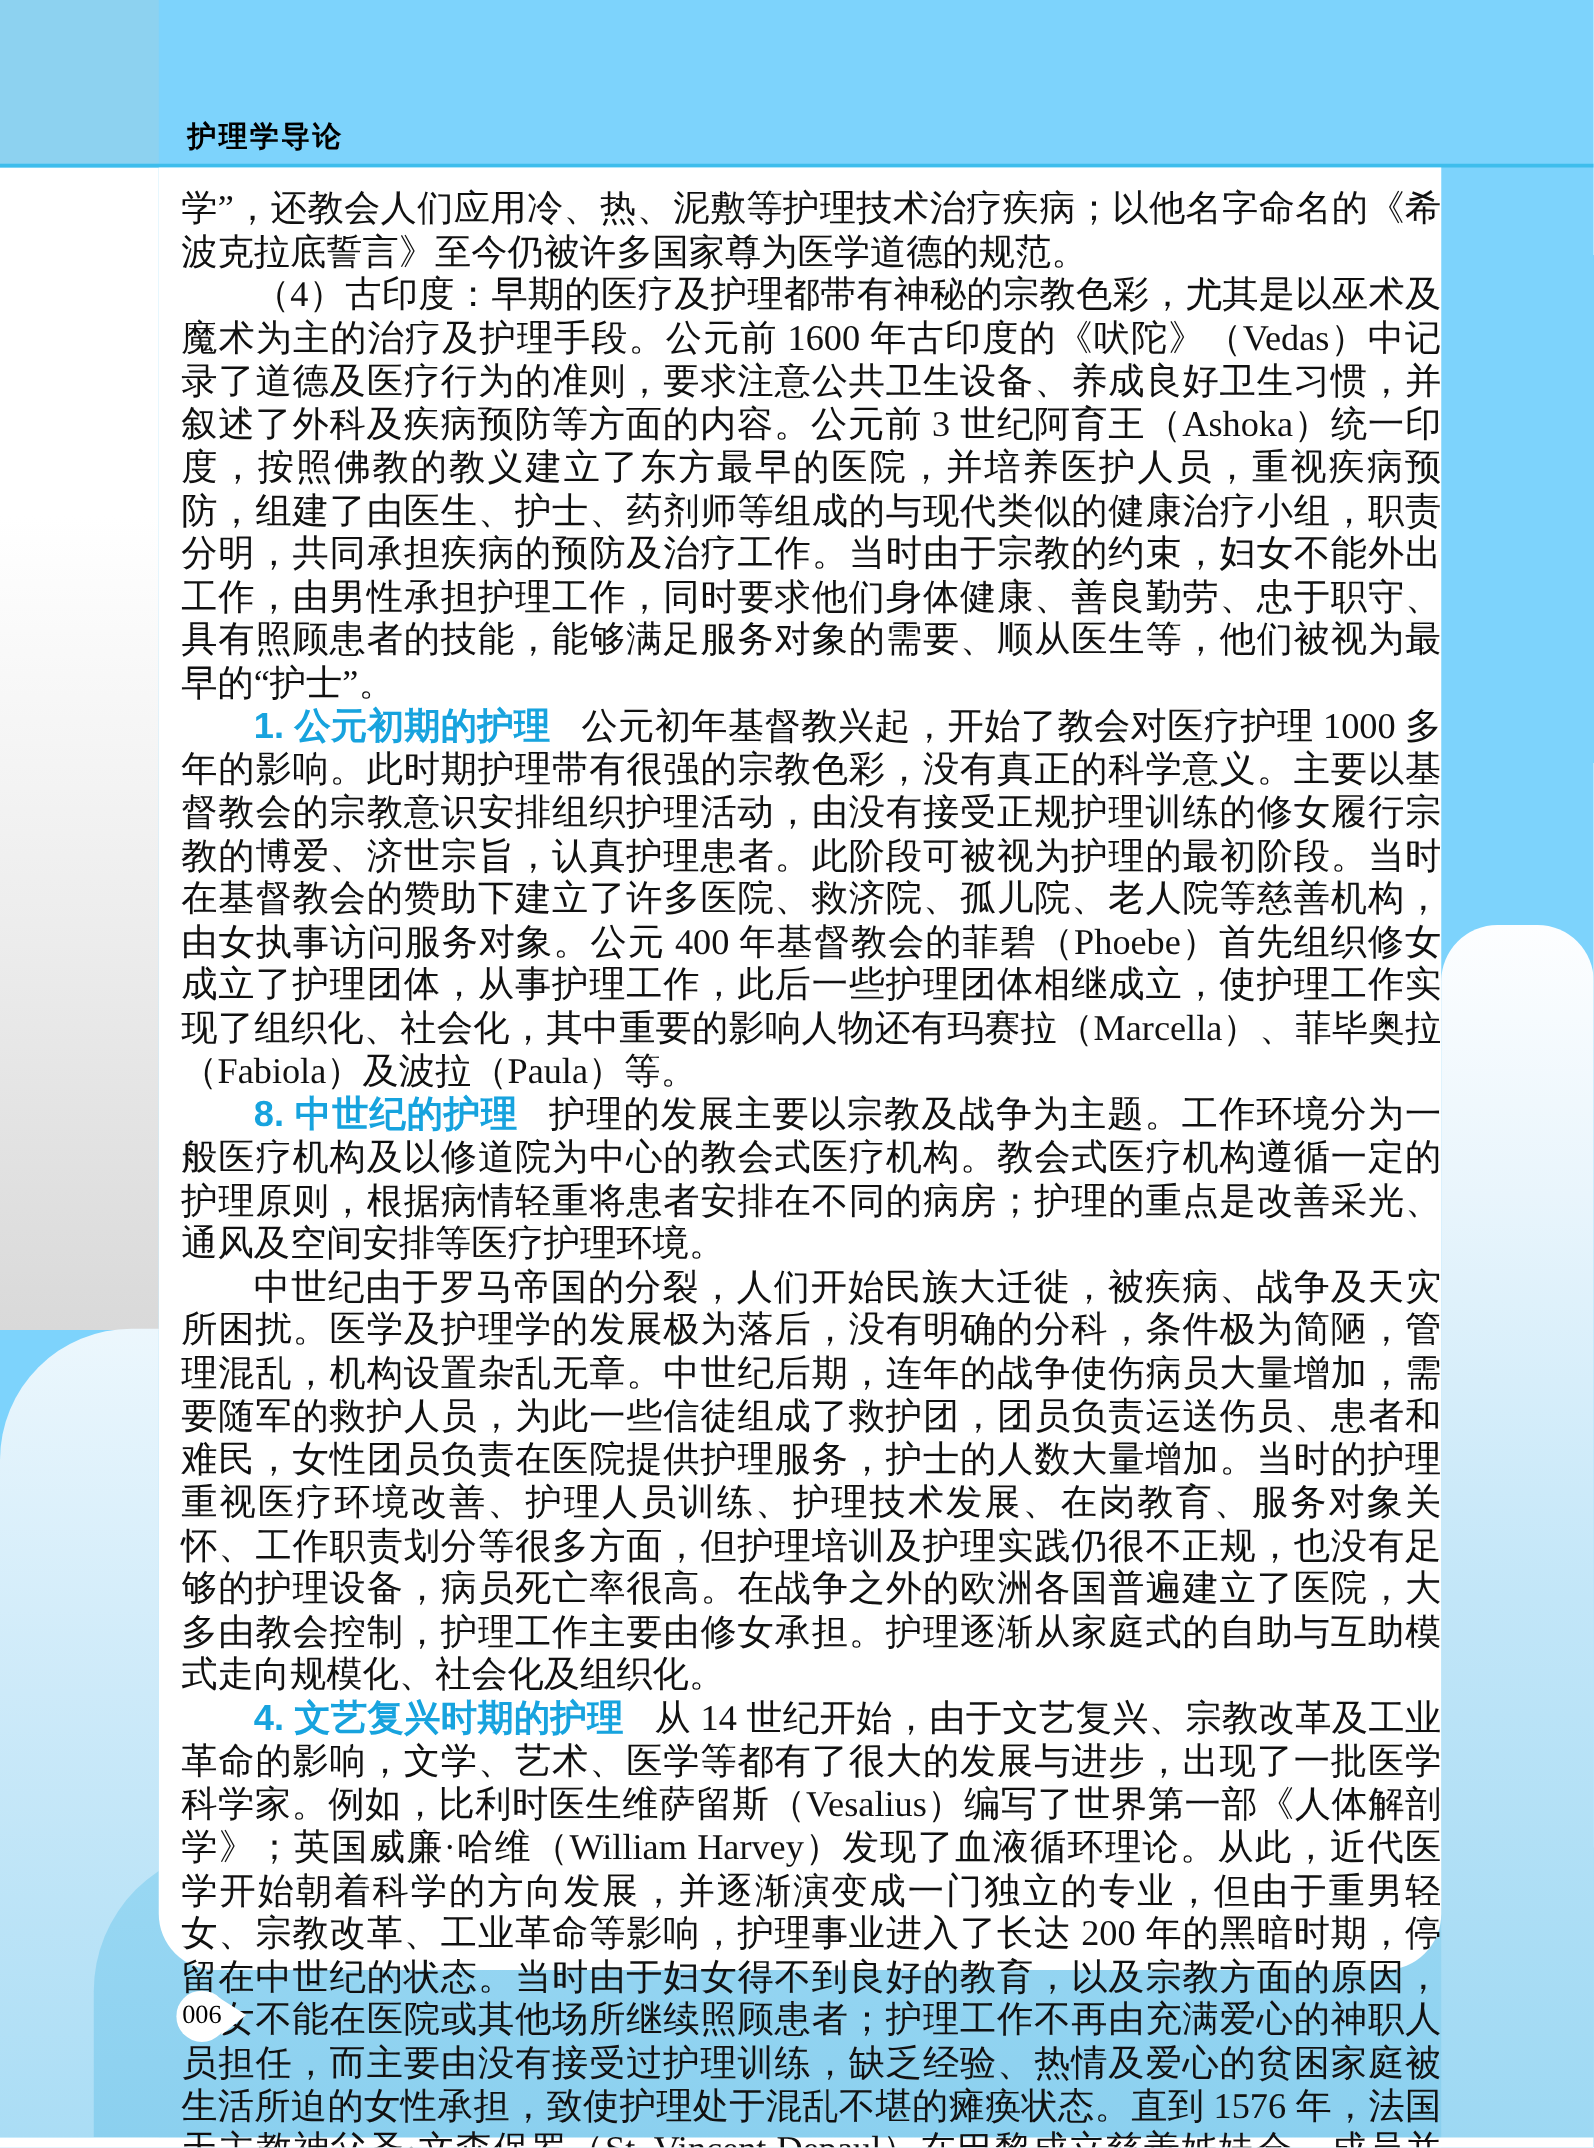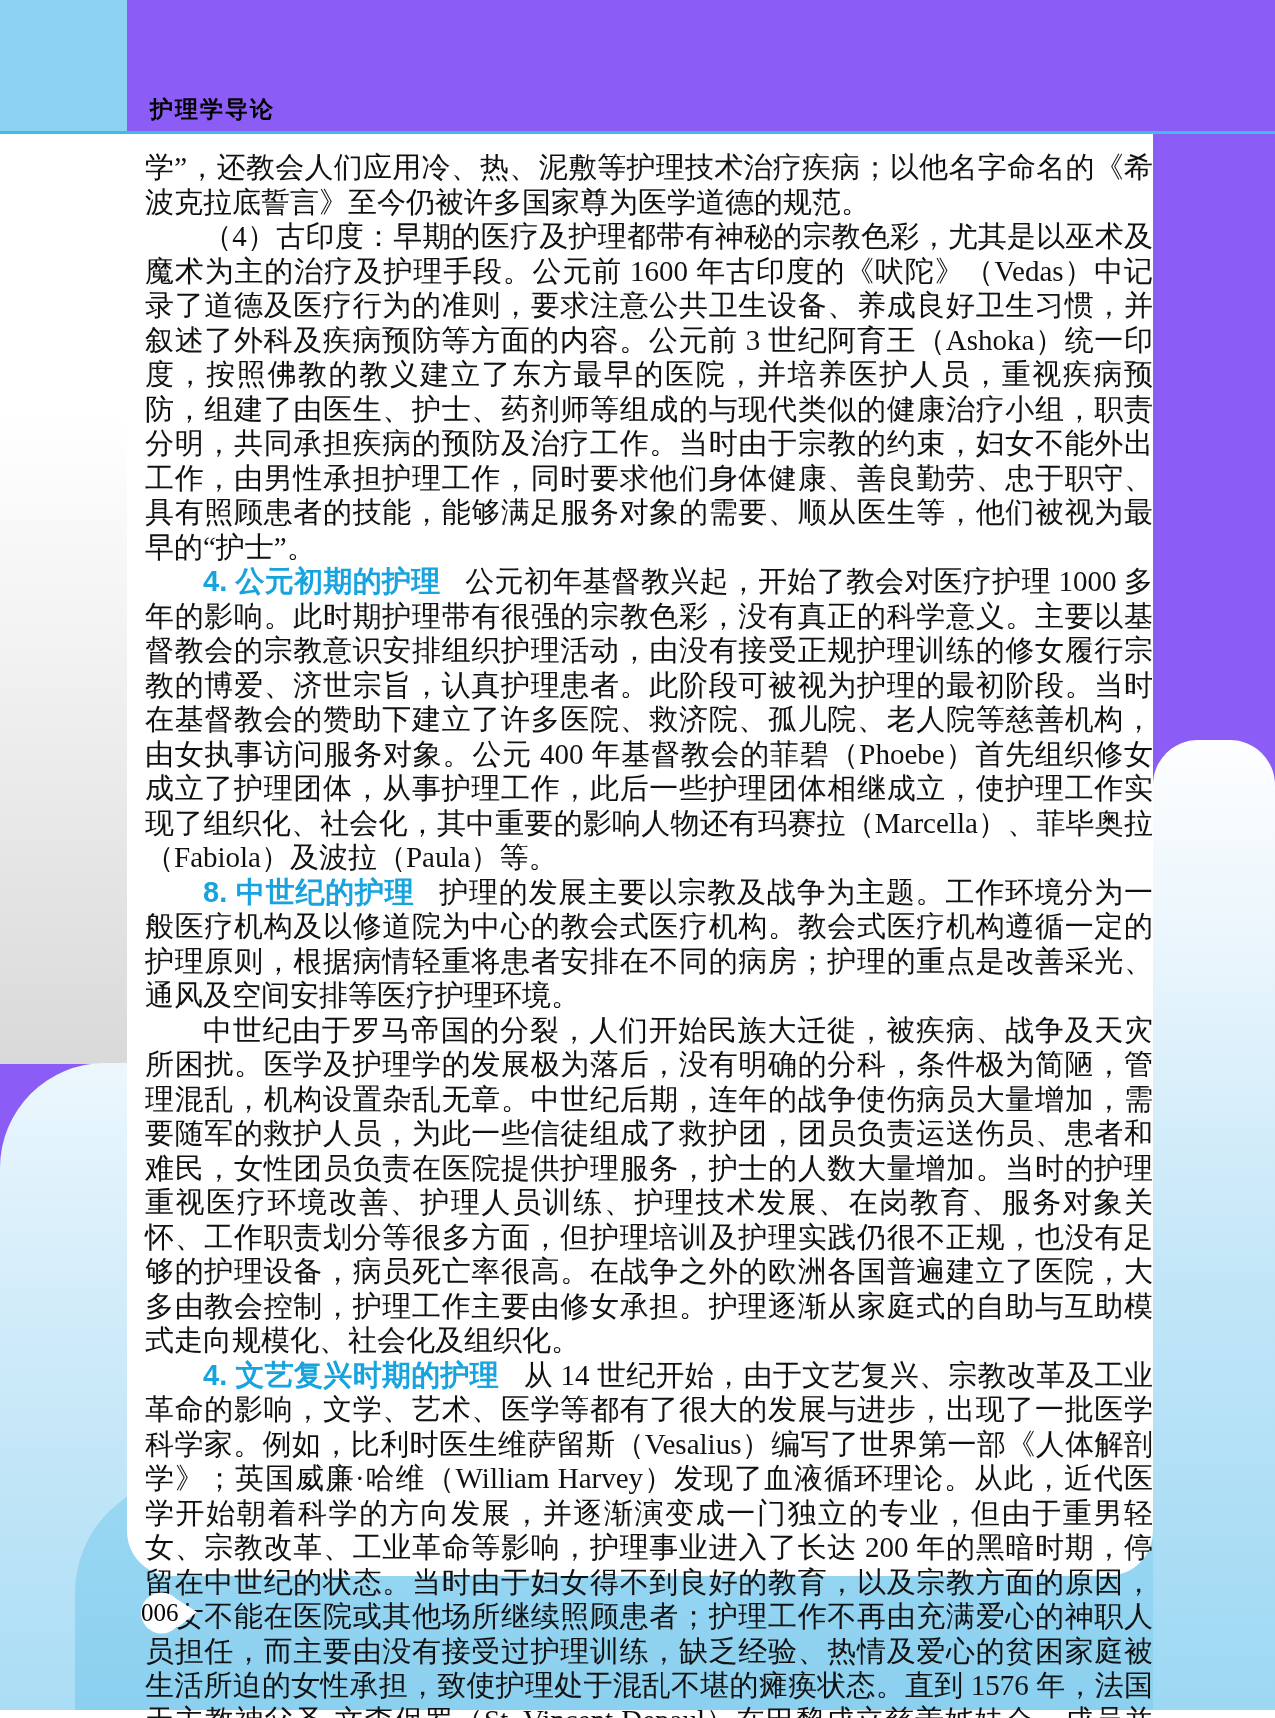--- a/index.html
+++ b/index.html
@@ -1,17 +1,17 @@
 <!DOCTYPE html>
 <html style="--corner-block: #8DD2F0; --header-rule: #3EBDEC; --heading-text: #17A3DE; --body-text: #111111; --bottom-blue: #8BD0EF;"><head>
 <meta charset="utf-8">
 <style>
   html,body{margin:0;padding:0;background:#ffffff;}
   .page{
-    position:relative;width:1275px;height:1718px;background:#8b5cf6;
+    position:relative;width:1275px;height:1718px;background:#7dd3fc;
     overflow:hidden;font-family:"Liberation Serif","DejaVu Serif",serif;
   }
   
   .corner-block{
     position:absolute;left:0;top:0;width:127px;height:131px;
     background:var(--corner-block,#8DD2F0);
   }
   .header-rule{
     position:absolute;left:0;top:131px;width:1275px;height:3px;
     background:var(--header-rule,#3EBDEC);
@@ -58,22 +58,22 @@
   .para.noindent{text-indent:0;}
   .para-heading{
     font-family:"Liberation Sans","DejaVu Sans",sans-serif;
     font-weight:bold;color:var(--heading-text,#17A3DE);
     margin-right:0.85em;
   }
   
   .page-badge{position:absolute;left:141px;top:1591px;width:58px;height:44px;z-index:3;}
   .page-badge svg{position:absolute;left:0;top:0;}
   .badge-text{
-    position:absolute;left:0;top:8px;width:41px;text-align:left;
-    font-size:25px;color:#000;font-family:"Liberation Serif","DejaVu Serif",serif;
+    position:absolute;left:0;top:8px;width:41px;text-align:center;
+    font-size:21px;color:#000;font-family:"Liberation Serif","DejaVu Serif",serif;
   }
 </style>
 </head>
 <body>
 
 <div class="page">
 
   <div class="corner-block"></div>
   <div class="left-gray"></div>
   <div class="left-blue"></div>
@@ -81,21 +81,21 @@
   <div class="right-blue"></div>
   <div class="bottom-white"></div>
 
   <span class="header-title">护理学导论</span>
   <div class="header-rule"></div>
 
   <div class="content-card">
     <div class="text-block" id="paragraphs">
         <p class="para noindent">学”，还教会人们应用冷、热、泥敷等护理技术治疗疾病；以他名字命名的《希波克拉底誓言》至今仍被许多国家尊为医学道德的规范。</p>
         <p class="para">（4）古印度：早期的医疗及护理都带有神秘的宗教色彩，尤其是以巫术及魔术为主的治疗及护理手段。公元前 1600 年古印度的《吠陀》（Vedas）中记录了道德及医疗行为的准则，要求注意公共卫生设备、养成良好卫生习惯，并叙述了外科及疾病预防等方面的内容。公元前 3 世纪阿育王（Ashoka）统一印度，按照佛教的教义建立了东方最早的医院，并培养医护人员，重视疾病预防，组建了由医生、护士、药剂师等组成的与现代类似的健康治疗小组，职责分明，共同承担疾病的预防及治疗工作。当时由于宗教的约束，妇女不能外出工作，由男性承担护理工作，同时要求他们身体健康、善良勤劳、忠于职守、具有照顾患者的技能，能够满足服务对象的需要、顺从医生等，他们被视为最早的“护士”。</p>
-        <p class="para"><span class="para-heading">4. 公元初期的护理</span>公元初年基督教兴起，开始了教会对医疗护理 1000 多年的影响。此时期护理带有很强的宗教色彩，没有真正的科学意义。主要以基督教会的宗教意识安排组织护理活动，由没有接受正规护理训练的修女履行宗教的博爱、济世宗旨，认真护理患者。此阶段可被视为护理的最初阶段。当时在基督教会的赞助下建立了许多医院、救济院、孤儿院、老人院等慈善机构，由女执事访问服务对象。公元 400 年基督教会的菲碧（Phoebe）首先组织修女成立了护理团体，从事护理工作，此后一些护理团体相继成立，使护理工作实现了组织化、社会化，其中重要的影响人物还有玛赛拉（Marcella）、菲毕奥拉（Fabiola）及波拉（Paula）等。</p>
+        <p class="para"><span class="para-heading">1. 公元初期的护理</span>公元初年基督教兴起，开始了教会对医疗护理 1000 多年的影响。此时期护理带有很强的宗教色彩，没有真正的科学意义。主要以基督教会的宗教意识安排组织护理活动，由没有接受正规护理训练的修女履行宗教的博爱、济世宗旨，认真护理患者。此阶段可被视为护理的最初阶段。当时在基督教会的赞助下建立了许多医院、救济院、孤儿院、老人院等慈善机构，由女执事访问服务对象。公元 400 年基督教会的菲碧（Phoebe）首先组织修女成立了护理团体，从事护理工作，此后一些护理团体相继成立，使护理工作实现了组织化、社会化，其中重要的影响人物还有玛赛拉（Marcella）、菲毕奥拉（Fabiola）及波拉（Paula）等。</p>
         <p class="para"><span class="para-heading">8. 中世纪的护理</span>护理的发展主要以宗教及战争为主题。工作环境分为一般医疗机构及以修道院为中心的教会式医疗机构。教会式医疗机构遵循一定的护理原则，根据病情轻重将患者安排在不同的病房；护理的重点是改善采光、通风及空间安排等医疗护理环境。</p>
         <p class="para">中世纪由于罗马帝国的分裂，人们开始民族大迁徙，被疾病、战争及天灾所困扰。医学及护理学的发展极为落后，没有明确的分科，条件极为简陋，管理混乱，机构设置杂乱无章。中世纪后期，连年的战争使伤病员大量增加，需要随军的救护人员，为此一些信徒组成了救护团，团员负责运送伤员、患者和难民，女性团员负责在医院提供护理服务，护士的人数大量增加。当时的护理重视医疗环境改善、护理人员训练、护理技术发展、在岗教育、服务对象关怀、工作职责划分等很多方面，但护理培训及护理实践仍很不正规，也没有足够的护理设备，病员死亡率很高。在战争之外的欧洲各国普遍建立了医院，大多由教会控制，护理工作主要由修女承担。护理逐渐从家庭式的自助与互助模式走向规模化、社会化及组织化。</p>
         <p class="para"><span class="para-heading">4. 文艺复兴时期的护理</span>从 14 世纪开始，由于文艺复兴、宗教改革及工业革命的影响，文学、艺术、医学等都有了很大的发展与进步，出现了一批医学科学家。例如，比利时医生维萨留斯（Vesalius）编写了世界第一部《人体解剖学》；英国威廉·哈维（William Harvey）发现了血液循环理论。从此，近代医学开始朝着科学的方向发展，并逐渐演变成一门独立的专业，但由于重男轻女、宗教改革、工业革命等影响，护理事业进入了长达 200 年的黑暗时期，停留在中世纪的状态。当时由于妇女得不到良好的教育，以及宗教方面的原因，修女不能在医院或其他场所继续照顾患者；护理工作不再由充满爱心的神职人员担任，而主要由没有接受过护理训练，缺乏经验、热情及爱心的贫困家庭被生活所迫的女性承担，致使护理处于混乱不堪的瘫痪状态。直到 1576 年，法国天主教神父圣·文森保罗（St. Vincent Depaul）在巴黎成立慈善姊妹会，成员并非一定是教会神职人员，他们经过一定培训后深入群众，为病弱者提供护理服务并深受欢迎，也使护理逐渐摆脱教会的束缚而发展成为独立的职业。</p>
       </div>
   </div>
 
   <div class="page-badge">
     <svg width="58" height="44" viewBox="0 0 58 44">
       <polygon points="34,7 56,21 36,37" fill="#ffffff"></polygon>
       <circle cx="20.5" cy="22" r="20.5" fill="#ffffff"></circle>

